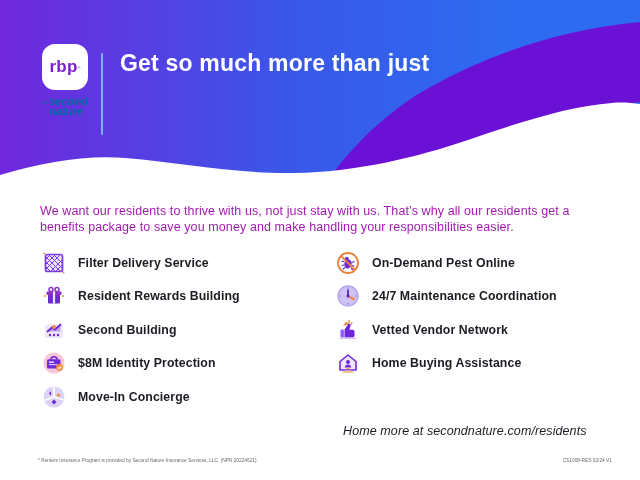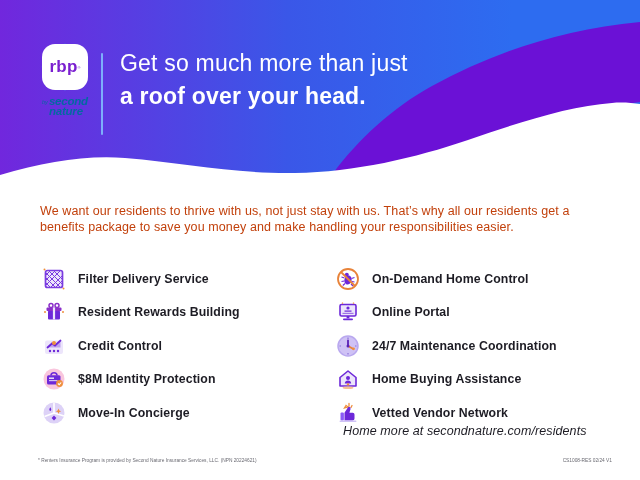--- a/index.html
+++ b/index.html
@@ -21,29 +21,29 @@
     position:absolute;left:6px;top:6px;width:46px;height:46px;border-radius:13px;
     background:#ffffff;display:flex;align-items:center;justify-content:center;
   }
   .badge .rbp{font-size:17px;font-weight:700;color:#7a1fd0;letter-spacing:.2px;}
   .badge .reg{font-size:4px;color:#7a1fd0;vertical-align:super;}
   .brandline{margin-top:0;display:flex;justify-content:center;align-items:flex-start;color:#0369a1;font-style:italic;}
   .brandline .by{font-size:5.5px;margin-top:3px;margin-right:1px;}
   .brandline .stack{font-size:11.5px;font-weight:700;line-height:10px;letter-spacing:-.2px;text-align:left;}
   .divider{position:absolute;left:101px;top:53px;width:2px;height:82px;border-radius:2px;background:rgba(130,195,255,.85);}
   .headline{position:absolute;left:120px;top:47px;color:#ffffff;line-height:33px;font-size:23px;letter-spacing:.2px;}
-  .headline .l1{font-weight:400;}
+  .headline .l1{font-weight:700;}
   .headline .l2{font-weight:700;}
   
   .intro{
     position:absolute;left:40px;top:203px;width:550px;
-    font-size:12.5px;line-height:1.3;color:#c2410c;letter-spacing:.1px;
-  }
-  
-  .col{position:absolute;top:267px;display:flex;flex-direction:column;gap:9.4px;}
+    font-size:12.5px;line-height:1.3;color:#a21caf;letter-spacing:.1px;
+  }
+  
+  .col{position:absolute;top:251px;display:flex;flex-direction:column;gap:9.4px;}
   .col.left{left:42px;}
   .col.right{left:336px;}
   .feature{display:flex;align-items:center;height:24px;}
   .feature .ic{width:24px;height:24px;flex:0 0 24px;}
   .feature .lbl{margin-left:12px;font-size:12.3px;font-weight:700;color:#1d1c24;letter-spacing:.1px;white-space:nowrap;}
   
   .learn{position:absolute;left:343px;top:424px;font-size:12.5px;font-style:italic;color:#1d1c24;letter-spacing:.1px;}
   .footnote{position:absolute;left:38px;top:458px;font-size:4.8px;color:#6a6a72;}
   .doccode{position:absolute;right:28px;top:458px;font-size:4.8px;color:#6a6a72;}
 </style>
@@ -77,21 +77,20 @@
       <div class="brandline">
         <span class="by">by</span>
         <span class="stack"><span>second</span><br><span>nature</span></span>
       </div>
     </div>
 
     <div class="divider"></div>
 
     <div class="headline">
       <div class="l1">Get so much more than just</div>
-      <div class="l2">a roof over your head.</div>
     </div>
   </div>
 
   <div class="intro">We want our residents to thrive with us, not just stay with us. That’s why all our residents get a benefits package to save you money and make handling your responsibilities easier.</div>
 
   <div class="col left">
 
     <div class="feature">
       <svg class="ic" viewBox="0 0 24 24">
         <rect x="3.5" y="3.5" width="17" height="17" rx="2" fill="#ece5fb" stroke="#7a3be0" stroke-width="1.7"></rect>
@@ -119,21 +118,21 @@
     <div class="feature">
       <svg class="ic" viewBox="0 0 24 24">
         <rect x="3" y="6.5" width="18" height="13.5" rx="2" fill="#ece5fb"></rect>
         <path d="M5.5 13.5 L10 9.5 L13 11.5 L18.5 6.5" stroke="#6d28d9" stroke-width="1.8" fill="none" stroke-linecap="round"></path>
         <path d="M5.5 13.5 L18.5 13.5 L18.5 6.5 L13 11.5 L10 9.5 Z" fill="#6d28d9" opacity="0.35"></path>
         <circle cx="12" cy="9" r="2" fill="#ef8f3c"></circle>
         <circle cx="8" cy="17" r="1.2" fill="#6d28d9"></circle>
           <circle cx="12" cy="17" r="1.2" fill="#6d28d9"></circle>
           <circle cx="16" cy="17" r="1.2" fill="#6d28d9"></circle>
       </svg>
-      <span class="lbl">Credit Control</span>
+      <span class="lbl">Second Building</span>
     </div>
 
     <div class="feature">
       <svg class="ic" viewBox="0 0 24 24">
         <circle cx="12" cy="12" r="10.5" fill="#f9c6dd"></circle>
         <path d="M9 8.5 C9 6.8 10.3 5.8 12 5.8 C13.7 5.8 15 6.8 15 8.5" stroke="#6d28d9" stroke-width="1.6" fill="none"></path>
         <rect x="5" y="8.2" width="13.5" height="9.3" rx="1.5" fill="#6d28d9"></rect>
         <rect x="7" y="10.5" width="5" height="1.4" fill="#fff" opacity="0.9"></rect>
         <rect x="7" y="13" width="8.5" height="1.2" fill="#fff" opacity="0.7"></rect>
         <circle cx="17.5" cy="16.5" r="3.4" fill="#ef8f3c"></circle>
@@ -157,68 +156,56 @@
   <div class="col right">
 
     <div class="feature">
       <svg class="ic" viewBox="0 0 24 24">
         <circle cx="12" cy="12" r="10" fill="none" stroke="#e8833a" stroke-width="1.8"></circle>
         <ellipse cx="12" cy="13" rx="3.6" ry="4.6" fill="#6d28d9" transform="rotate(15 12 13)"></ellipse>
         <circle cx="10.8" cy="7.8" r="2" fill="#6d28d9"></circle>
         <path d="M8.5 11 L5.5 10 M8.3 14 L5.5 14.5 M9 16.5 L6.8 18.5 M15.5 11.5 L18.5 10.5 M15.8 14.5 L18.5 15 M15 17 L17 19" stroke="#6d28d9" stroke-width="1.1"></path>
         <path d="M5 5 L19 19" stroke="#e8833a" stroke-width="1.8"></path>
       </svg>
-      <span class="lbl">On-Demand Home Control</span>
-    </div>
-
-    <div class="feature">
-      <svg class="ic" viewBox="0 0 24 24">
-        <rect x="4" y="4.5" width="16" height="11.5" rx="1.5" fill="#ece5fb" stroke="#6d28d9" stroke-width="1.6"></rect>
-        <circle cx="12" cy="8" r="1.6" fill="#6d28d9"></circle>
-        <rect x="8.5" y="10.5" width="7" height="1.2" fill="#6d28d9"></rect>
-        <rect x="6.5" y="12.8" width="11" height="1.2" fill="#6d28d9" opacity="0.6"></rect>
-        <rect x="10.6" y="16" width="2.8" height="2.4" fill="#6d28d9"></rect>
-        <rect x="7" y="18.4" width="10" height="1.8" rx="0.9" fill="#6d28d9"></rect>
-        <path d="M6.5 2.5 L6.5 3.8 M17.5 2.5 L17.5 3.8" stroke="#ef8f3c" stroke-width="1.2"></path>
-      </svg>
-      <span class="lbl">Online Portal</span>
-    </div>
+      <span class="lbl">On-Demand Pest Online</span>
+    </div>
+
 
     <div class="feature">
       <svg class="ic" viewBox="0 0 24 24">
         <circle cx="12" cy="12" r="10" fill="#cfc2f5"></circle>
         <circle cx="12" cy="12" r="10" fill="none" stroke="#b9a8ef" stroke-width="1.5"></circle>
         <path d="M12 3.5 L12 5 M20.5 12 L19 12 M12 20.5 L12 19 M3.5 12 L5 12" stroke="#8b72d9" stroke-width="1.2"></path>
         <path d="M12 12 L12 6.5" stroke="#5b21b6" stroke-width="1.8" stroke-linecap="round"></path>
         <path d="M12 12 L16.5 14.5" stroke="#e8833a" stroke-width="1.8" stroke-linecap="round"></path>
         <circle cx="12" cy="12" r="1.5" fill="#5b21b6"></circle>
         <circle cx="17.5" cy="14.8" r="1.4" fill="#ef8f3c"></circle>
       </svg>
       <span class="lbl">24/7 Maintenance Coordination</span>
     </div>
 
     <div class="feature">
       <svg class="ic" viewBox="0 0 24 24">
+        <path d="M10 4.5 L8.5 7 L12 6 Z M13 2.5 L13 5 M16 4.5 L15 6.5" stroke="#ef8f3c" stroke-width="1.3" fill="none" stroke-linecap="round"></path>
+        <rect x="4.5" y="11.5" width="3.4" height="8" rx="1" fill="#8b5cf6"></rect>
+        <path d="M8.5 19.5 L16.5 19.5 Q18.5 19.5 18.5 17.5 L18.5 13.5 Q18.5 11.8 16.8 11.8 L13.4 11.8 L14.5 8.2 Q15 6.3 13.3 5.8 Q11.9 5.5 11.4 7.3 L8.5 11.8 Z" fill="#6d28d9"></path>
+        <rect x="3.5" y="19.5" width="17" height="1.6" rx="0.8" fill="#cfc2f5"></rect>
+      </svg>
+      <span class="lbl">Vetted Vendor Network</span>
+    </div>
+
+    <div class="feature">
+      <svg class="ic" viewBox="0 0 24 24">
         <path d="M4 10.5 L12 4 L20 10.5 L20 19 L4 19 Z" fill="#ece5fb" stroke="#6d28d9" stroke-width="1.6" stroke-linejoin="round"></path>
         <circle cx="12" cy="11" r="2" fill="#6d28d9"></circle>
         <path d="M8.8 16.5 C8.8 14.4 10.2 13.4 12 13.4 C13.8 13.4 15.2 14.4 15.2 16.5 Z" fill="#6d28d9"></path>
         <path d="M12 16 L13.5 17.2 L12 19 L10.5 17.2 Z" fill="#ef8f3c"></path>
         <ellipse cx="12" cy="20.8" rx="5.5" ry="1.2" fill="#f6c193"></ellipse>
       </svg>
       <span class="lbl">Home Buying Assistance</span>
     </div>
-
-    <div class="feature">
-      <svg class="ic" viewBox="0 0 24 24">
-        <path d="M10 4.5 L8.5 7 L12 6 Z M13 2.5 L13 5 M16 4.5 L15 6.5" stroke="#ef8f3c" stroke-width="1.3" fill="none" stroke-linecap="round"></path>
-        <rect x="4.5" y="11.5" width="3.4" height="8" rx="1" fill="#8b5cf6"></rect>
-        <path d="M8.5 19.5 L16.5 19.5 Q18.5 19.5 18.5 17.5 L18.5 13.5 Q18.5 11.8 16.8 11.8 L13.4 11.8 L14.5 8.2 Q15 6.3 13.3 5.8 Q11.9 5.5 11.4 7.3 L8.5 11.8 Z" fill="#6d28d9"></path>
-        <rect x="3.5" y="19.5" width="17" height="1.6" rx="0.8" fill="#cfc2f5"></rect>
-      </svg>
-      <span class="lbl">Vetted Vendor Network</span>
-    </div>
   </div>
 
   <div class="learn">Home more at secondnature.com/residents</div>
   <div class="footnote">* Renters Insurance Program is provided by Second Nature Insurance Services, LLC. (NPN 20224621)</div>
   <div class="doccode">CS1008-RES 02/24 V1</div>
 
 </div>
 
 </body></html>

